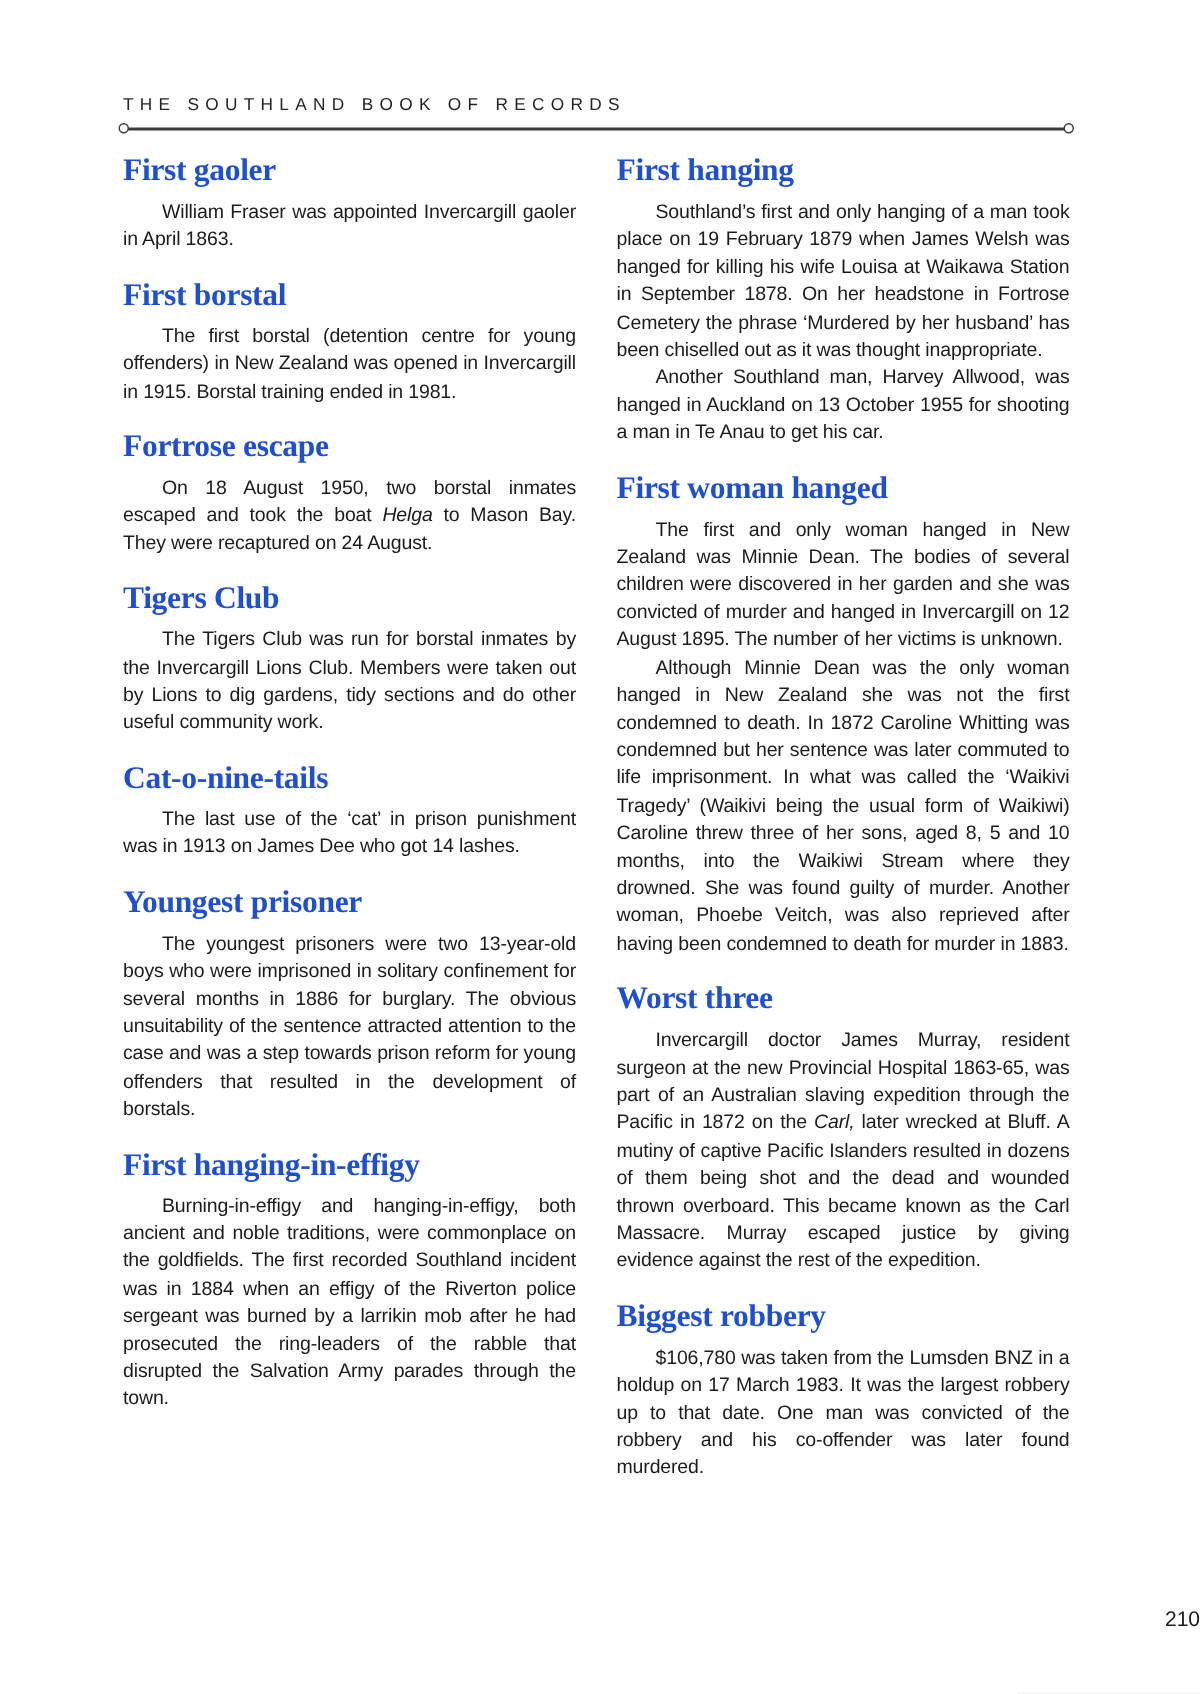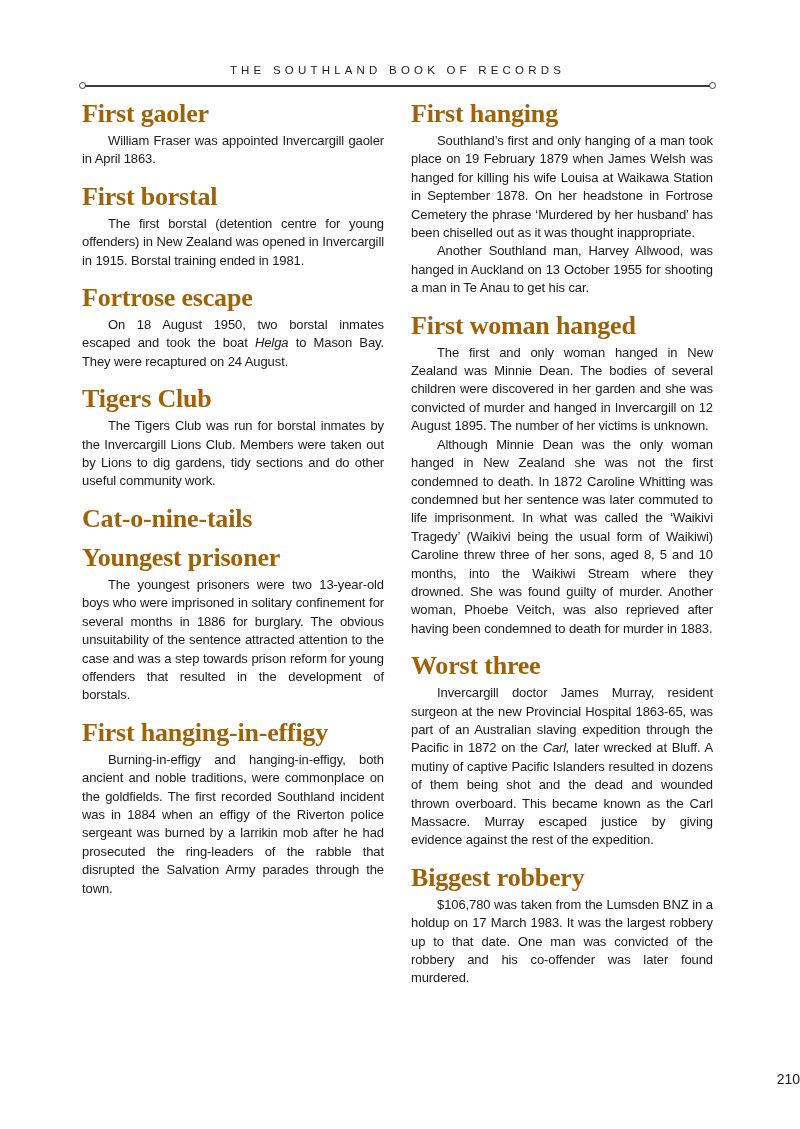--- a/index.html
+++ b/index.html
@@ -13,21 +13,21 @@
     color: #1b1b1b;
     overflow: hidden;
   }
   .content {
     position: absolute;
     left: 82px;
     top: 64px;
     width: 631px;
   }
   .running-head {
-    text-align: center;
+    text-align: left;
     font-size: 11.5px;
     font-weight: 400;
     letter-spacing: 4.2px;
     color: #232323;
     white-space: nowrap;
   }
   .rule {
     position: relative;
     margin-top: 9px;
     border-top: 2px solid #3c3c3c;
@@ -44,25 +44,25 @@
   .ring-left  { left: -3px; }
   .ring-right { right: -3px; }
   .columns {
     display: flex;
     gap: 27px;
     margin-top: 15px;
   }
   .col { width: 302px; }
   .entry-heading {
     font-family: "Liberation Serif", serif;
-    font-size: 26px;
+    font-size: 21px;
     line-height: 23px;
     font-weight: 700;
     letter-spacing: -0.2px;
-    color: #a16207;
+    color: #1d4ed8;
     margin: 16px 0 7px 0;
   }
   .col .entry-heading:first-child { margin-top: 0; }
   .entry-paragraph {
     margin: 0;
     font-size: 13px;
     line-height: 18.4px;
     text-align: justify;
     text-indent: 26px;
     letter-spacing: -0.1px;
@@ -95,20 +95,21 @@
       <section class="col" id="col-left">
           <h2 class="entry-heading">First gaoler</h2>
           <p class="entry-paragraph">William Fraser was appointed Invercargill gaoler in April 1863.</p>
           <h2 class="entry-heading">First borstal</h2>
           <p class="entry-paragraph">The first borstal (detention centre for young offenders) in New Zealand was opened in Invercargill in 1915. Borstal training ended in 1981.</p>
           <h2 class="entry-heading">Fortrose escape</h2>
           <p class="entry-paragraph">On 18 August 1950, two borstal inmates escaped and took the boat <i>Helga</i> to Mason Bay. They were recaptured on 24 August.</p>
           <h2 class="entry-heading">Tigers Club</h2>
           <p class="entry-paragraph">The Tigers Club was run for borstal inmates by the Invercargill Lions Club. Members were taken out by Lions to dig gardens, tidy sections and do other useful community work.</p>
           <h2 class="entry-heading">Cat-o-nine-tails</h2>
+          <p class="entry-paragraph">The last use of the ‘cat’ in prison punishment was in 1913 on James Dee who got 14 lashes.</p>
           <h2 class="entry-heading">Youngest prisoner</h2>
           <p class="entry-paragraph">The youngest prisoners were two 13-year-old boys who were imprisoned in solitary confinement for several months in 1886 for burglary. The obvious unsuitability of the sentence attracted attention to the case and was a step towards prison reform for young offenders that resulted in the development of borstals.</p>
           <h2 class="entry-heading">First hanging-in-effigy</h2>
           <p class="entry-paragraph">Burning-in-effigy and hanging-in-effigy, both ancient and noble traditions, were commonplace on the goldfields. The first recorded Southland incident was in 1884 when an effigy of the Riverton police sergeant was burned by a larrikin mob after he had prosecuted the ring-leaders of the rabble that disrupted the Salvation Army parades through the town.</p>
         </section>
       <section class="col" id="col-right">
           <h2 class="entry-heading">First hanging</h2>
           <p class="entry-paragraph">Southland’s first and only hanging of a man took place on 19 February 1879 when James Welsh was hanged for killing his wife Louisa at Waikawa Station in September 1878. On her headstone in Fortrose Cemetery the phrase ‘Murdered by her husband’ has been chiselled out as it was thought inappropriate.</p>
           <p class="entry-paragraph">Another Southland man, Harvey Allwood, was hanged in Auckland on 13 October 1955 for shooting a man in Te Anau to get his car.</p>
           <h2 class="entry-heading">First woman hanged</h2>

